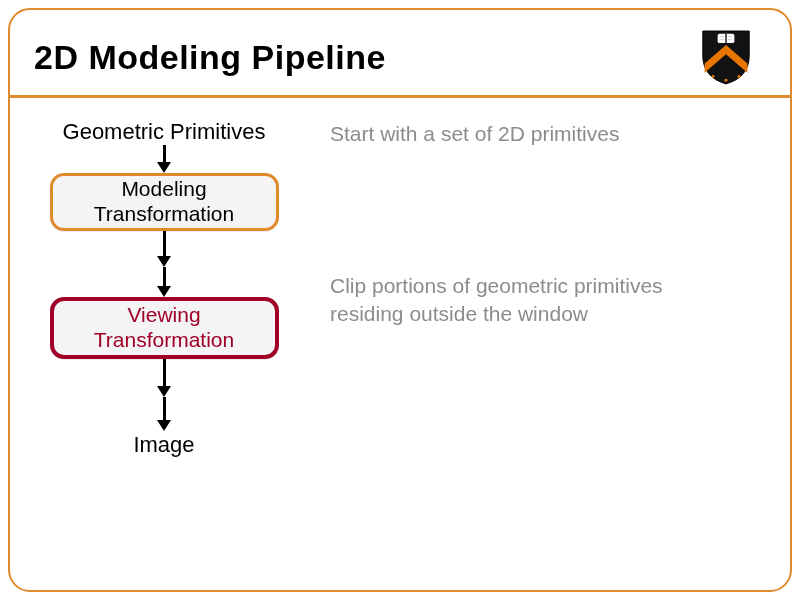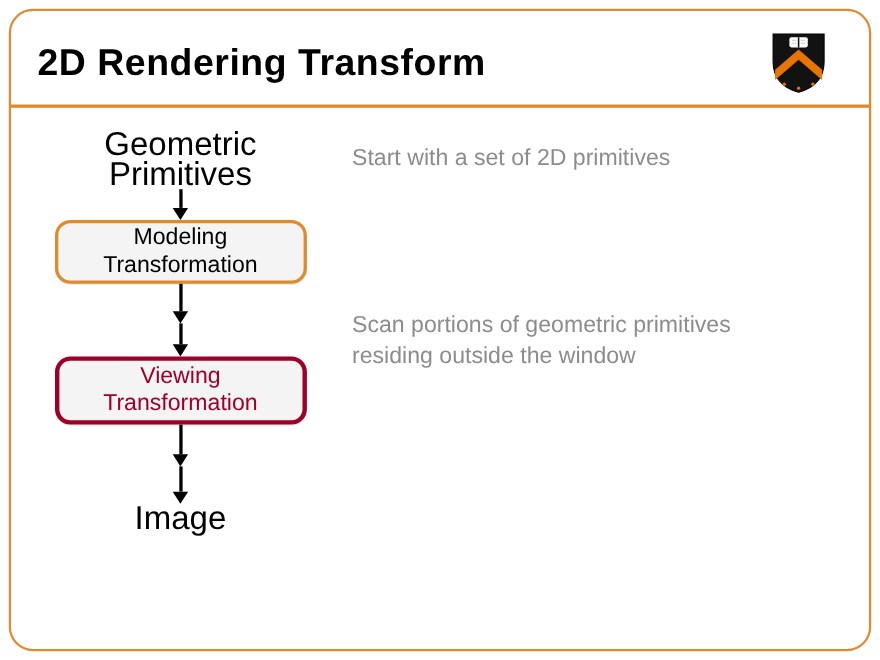--- a/index.html
+++ b/index.html
@@ -31,21 +31,21 @@
   .title-divider {
     position: absolute; left: 10px; right: 10px; top: 95px; height: 3px;
     background: var(--accent-orange);
   }
 
   .flow-col {
     position: absolute; left: 40px; top: 118px; width: 248px;
     display: flex; flex-direction: column; align-items: center;
   }
   .flow-label {
-    font-size: 30px; color: var(--text-black); line-height: 27px; text-align: center;
+    font-size: 22px; color: var(--text-black); line-height: 27px; text-align: center;
   }
   .arrow { display: flex; flex-direction: column; align-items: center; }
   .arrow-line { width: 3px; flex: 1; background: #000; }
   .arrow-head {
     width: 0; height: 0;
     border-left: 7px solid transparent; border-right: 7px solid transparent;
     border-top: 11px solid #000;
   }
   .step-box {
     width: 229px; min-height: 58px;
@@ -58,40 +58,39 @@
     white-space: pre-line;
     box-shadow: 0 1px 0 rgba(0,0,0,0.08);
   }
   .step-box.highlighted {
     border: 4px solid var(--highlight-red);
     color: var(--highlight-red);
     min-height: 62px;
   }
 
   .annotation {
-    position: absolute; left: 320px; width: 450px;
+    position: absolute; left: 330px; width: 450px;
     font-size: 21px; line-height: 1.32;
     color: var(--body-gray);
     white-space: pre-line;
-    margin-top: 10px;
   }
   .annotation.highlighted { color: var(--highlight-red); }
   .ann-0 { top: 120px; }
   .ann-1 { top: 176px; }
   .ann-2 { top: 272px; }
   .ann-3 { top: 363px; }
 </style>
 </head>
 <body>
 
 <div class="slide">
 
   <div class="slide-border"></div>
 
-  <h1 class="slide-title">2D Rendering Transform</h1>
+  <h1 class="slide-title">2D Modeling Pipeline</h1>
 
   <svg class="logo" viewBox="0 0 56 62" aria-hidden="true">
     <path d="M3,3 H53 V30 C53,47 42,56 28,60 C14,56 3,47 3,30 Z" fill="#121212" stroke="#000" stroke-width="1"></path>
     <polygon points="5,48 28,28 51,48 51,38 28,18 5,38" fill="#E77500"></polygon>
     <rect x="19" y="6" width="18" height="10" rx="2" fill="#ffffff"></rect>
     <line x1="28" y1="6" x2="28" y2="16" stroke="#121212" stroke-width="1.5"></line>
     <line x1="21.5" y1="9" x2="26" y2="9" stroke="#cccccc" stroke-width="1"></line>
     <line x1="30" y1="9" x2="34.5" y2="9" stroke="#cccccc" stroke-width="1"></line>
     <line x1="21.5" y1="12" x2="26" y2="12" stroke="#cccccc" stroke-width="1"></line>
     <line x1="30" y1="12" x2="34.5" y2="12" stroke="#cccccc" stroke-width="1"></line>
@@ -137,16 +136,16 @@
     <div class="arrow" style="height:34px">
       <div class="arrow-line"></div>
       <div class="arrow-head"></div>
     </div>
 
     <div class="flow-label">Image</div>
 
   </div>
 
   <div class="annotation ann-0">Start with a set of 2D primitives</div>
-  <div class="annotation ann-2">Scan portions of geometric primitives
+  <div class="annotation ann-2">Clip portions of geometric primitives
 residing outside the window</div>
 
 </div>
 
 </body></html>

